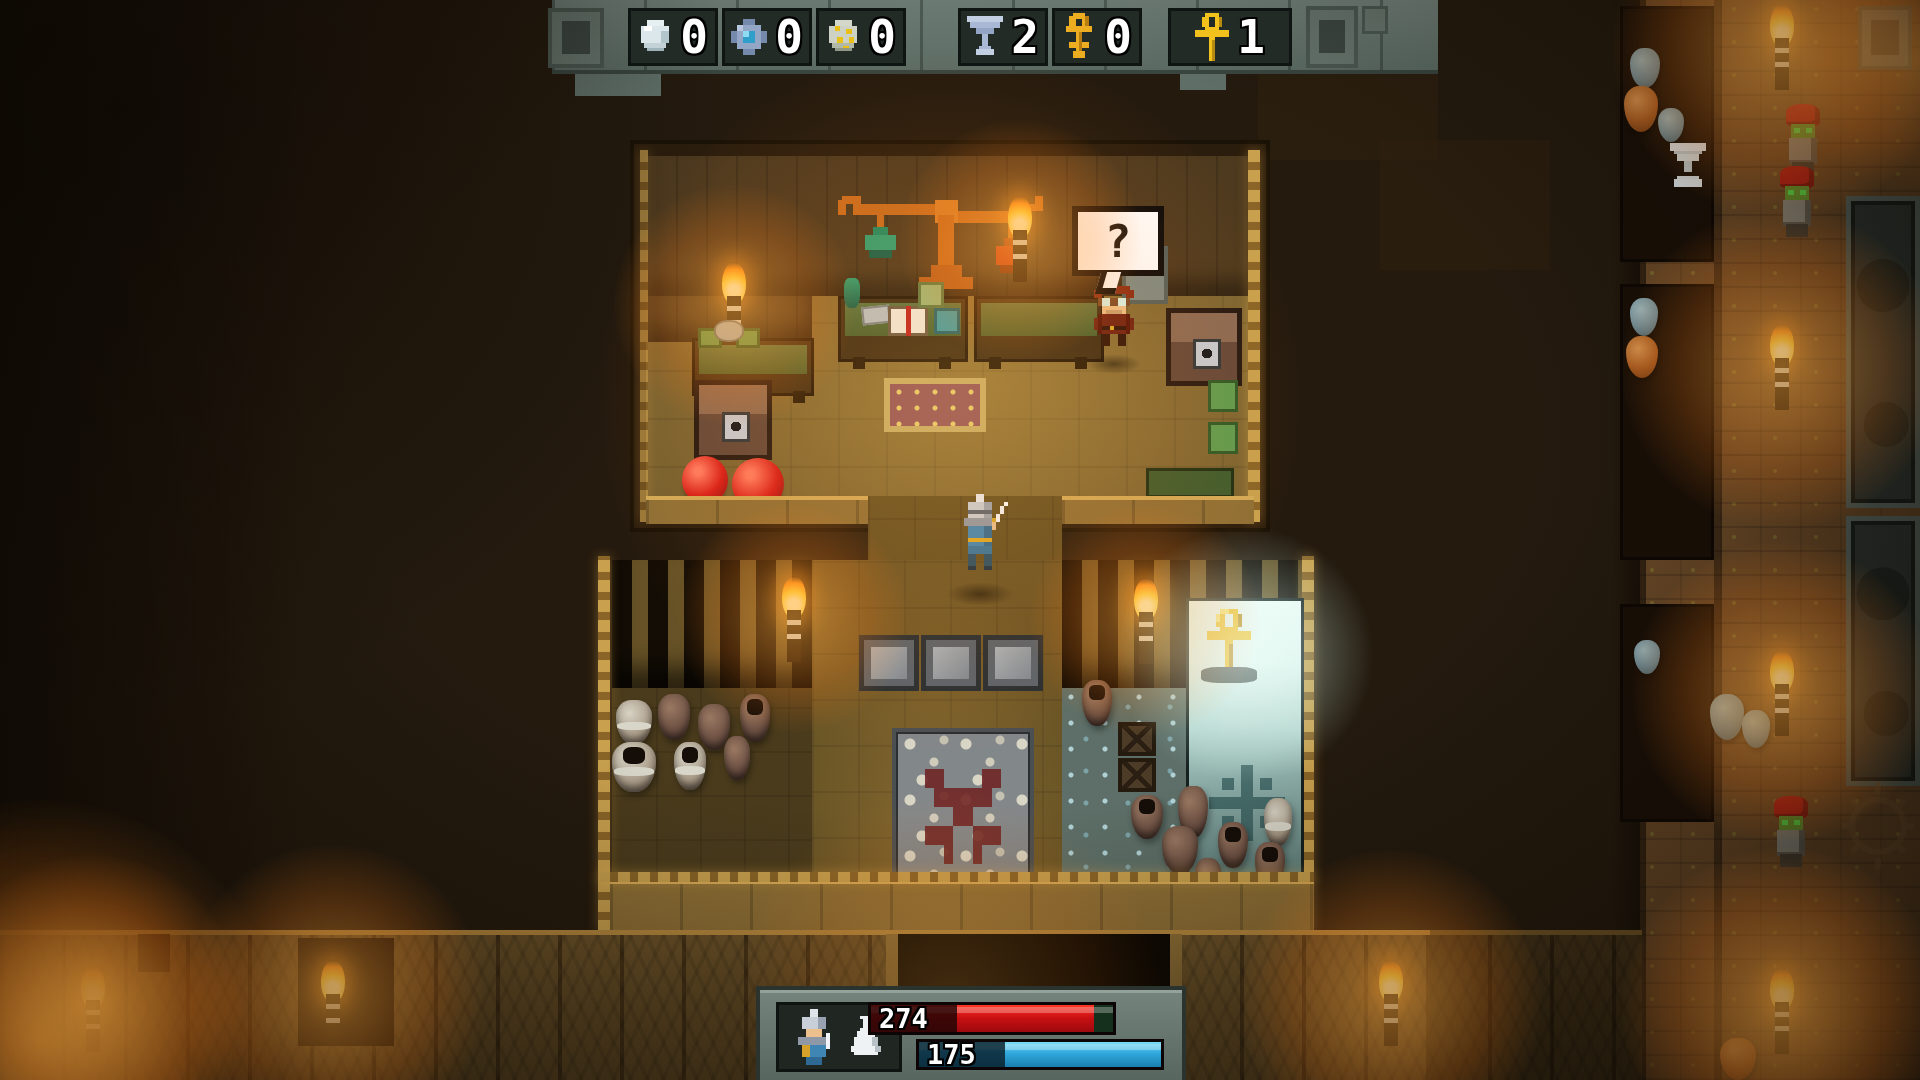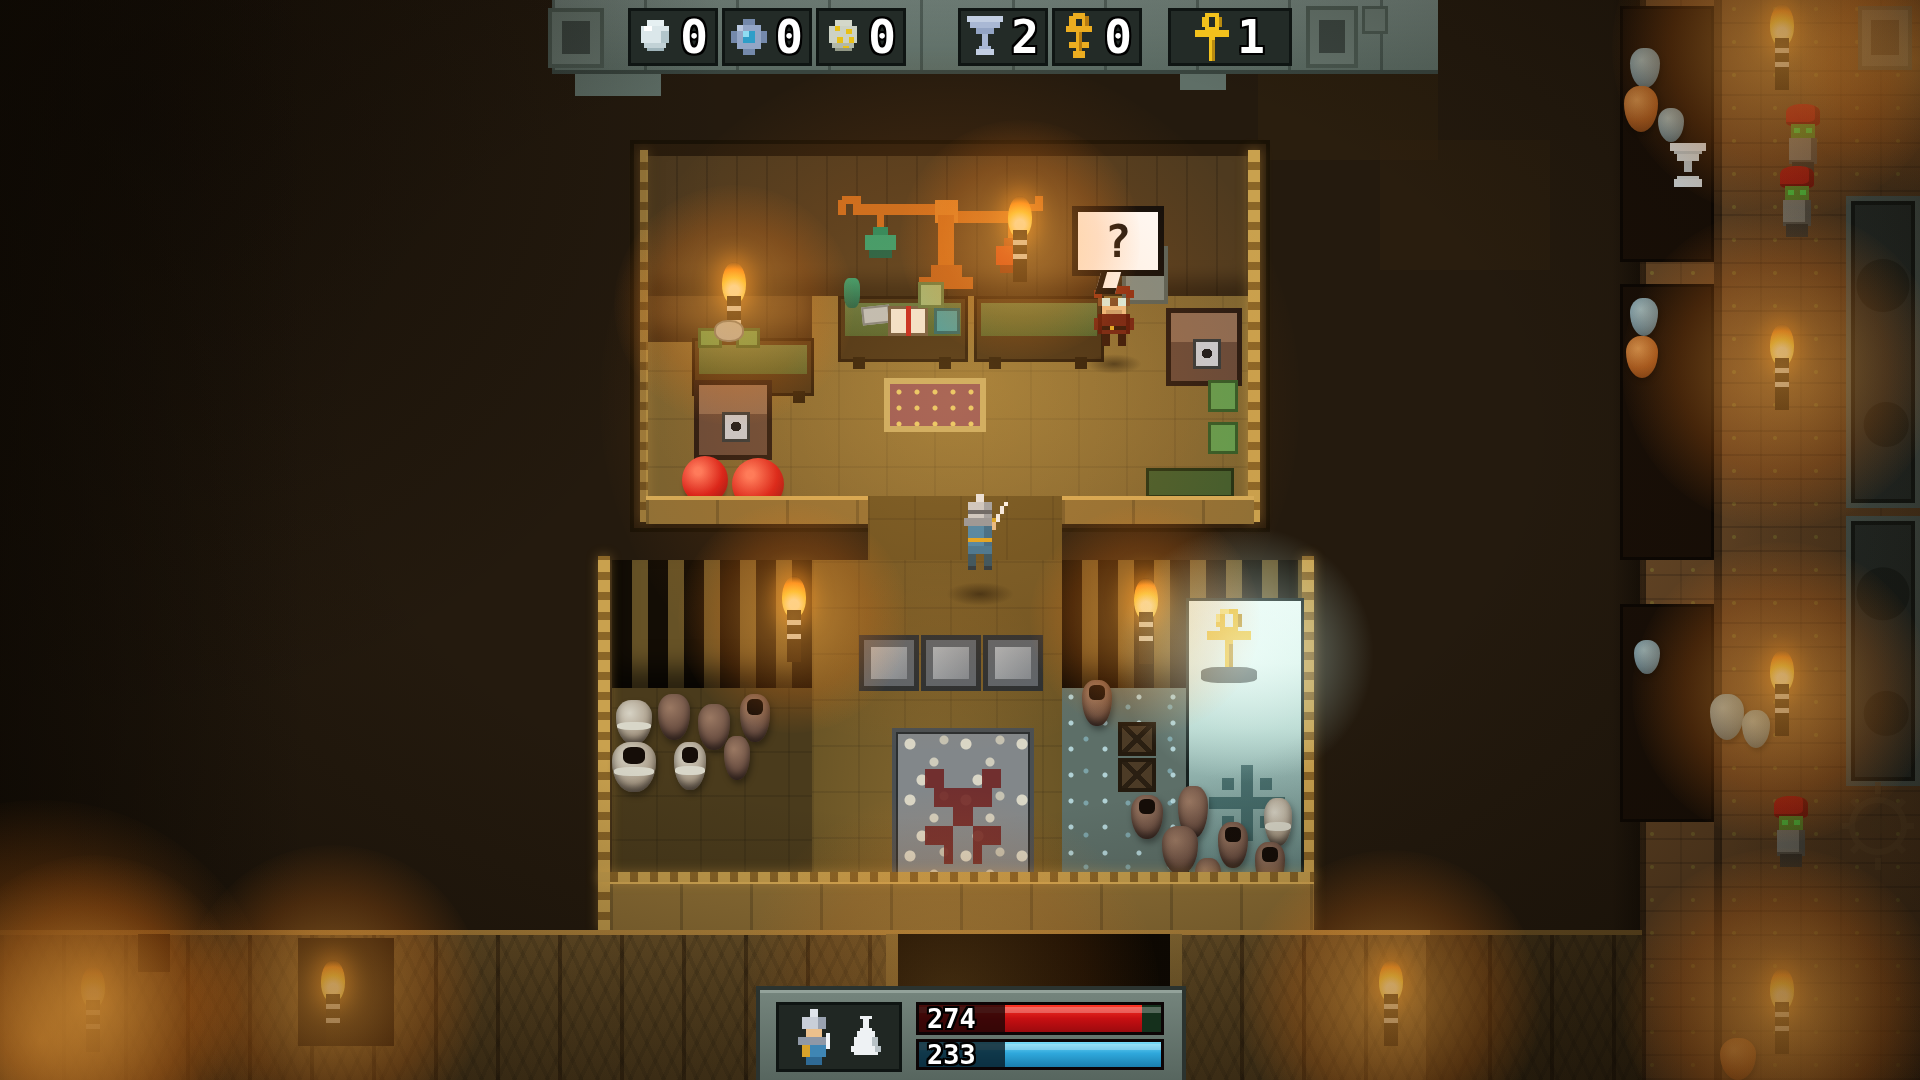--- a/index.html
+++ b/index.html
@@ -657,28 +657,28 @@
           <rect x="2" y="7" width="8" height="3"></rect>
           <rect x="1" y="10" width="10" height="2"></rect>
           <rect x="2" y="12" width="8" height="1"></rect>
         </g>
       <g fill="#b8c2c6">
           <rect x="8" y="7" width="2" height="3"></rect>
           <rect x="9" y="10" width="2" height="2"></rect>
         </g>
     </svg>
   </div>
-  <div class="a bar" style="left:916px;top:1002px;width:248px;height:33px;background:#15301c;">
+  <div class="a bar" style="left:868px;top:1002px;width:248px;height:33px;background:#15301c;">
     <div class="fill" style="width:92%;background:linear-gradient(#ff3524 0%, #c70f12 50%, #9c0a0e 100%);"></div>
     <div class="shine"></div>
     <div class="lab" style="background:rgba(30,5,5,.82);">
       <span class="num">274</span>
     </div>
   </div>
   <div class="a bar" style="left:916px;top:1039px;width:248px;height:31px;background:#0c2835;">
     <div class="fill" style="width:100%;background:linear-gradient(#7adcf8 0%, #2fa8dc 45%, #1a7fae 100%);"></div>
     <div class="shine"></div>
     <div class="lab" style="background:rgba(8,30,42,.82);">
-      <span class="num">233</span>
+      <span class="num">175</span>
     </div>
   </div>
 
 </div>
 
 </body></html>

